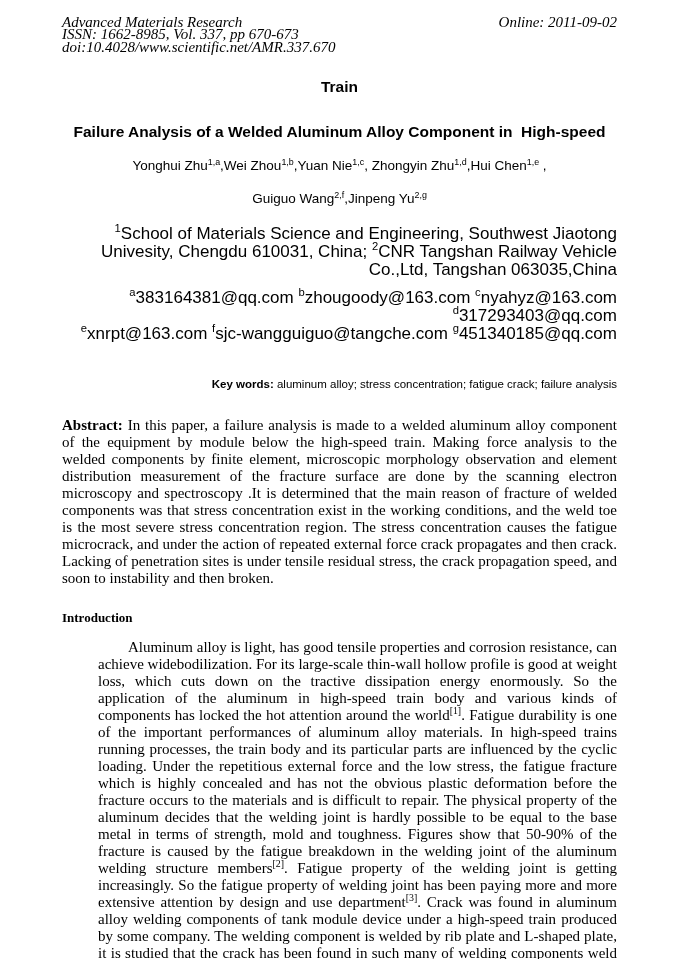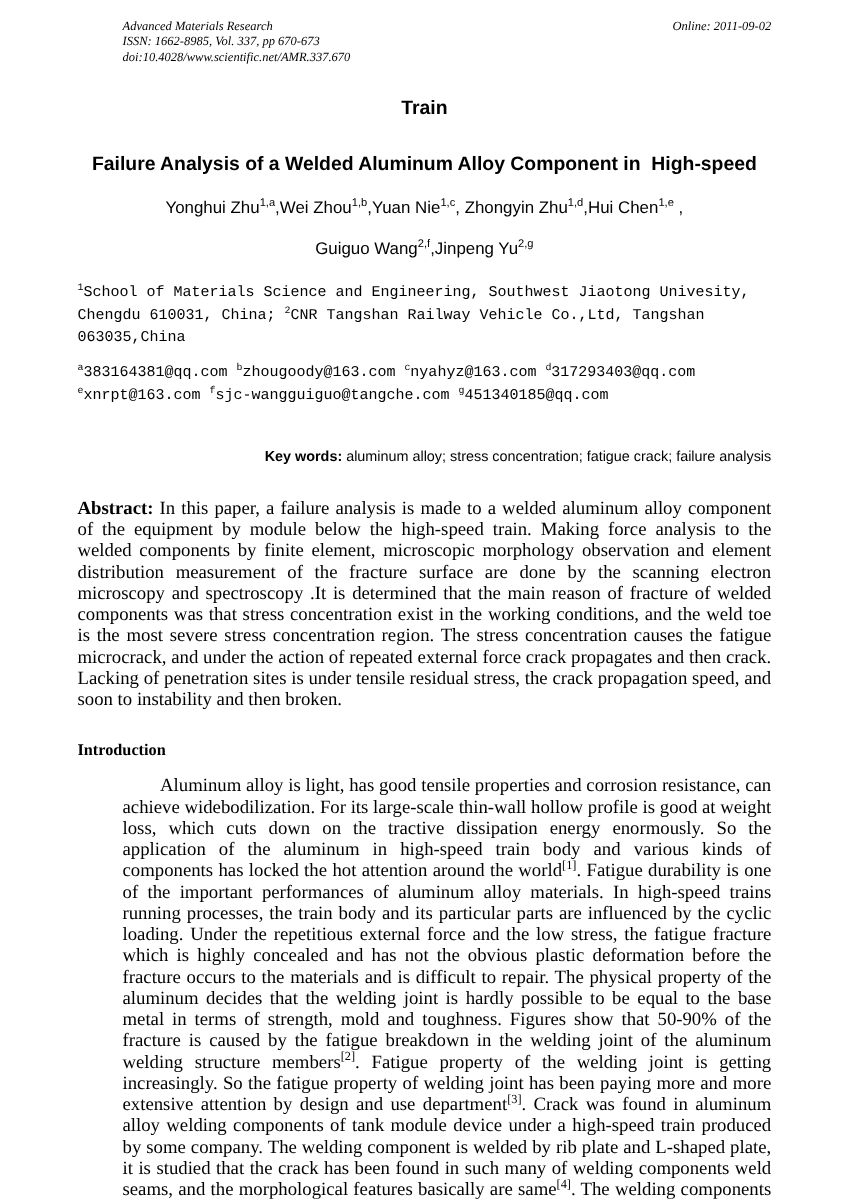--- a/index.html
+++ b/index.html
@@ -12,23 +12,22 @@
   }
   .page {
     position: absolute; inset: 0;
     padding: 16px 61px 0 62px;
     background: #ffffff;
   }
   
   .pdf-header {
     font-family: "Liberation Serif", serif;
     font-style: italic;
-    font-size: 10px;
+    font-size: 15px;
     line-height: 12.4px;
-    margin-left: 36px;
   }
   .hdr-row { display: flex; justify-content: space-between; }
   
   .title {
     margin-top: 24px;
     font-family: "Liberation Sans", sans-serif;
     font-weight: bold;
     font-size: 15.5px;
     line-height: 19px;
     text-align: center;
@@ -38,24 +37,24 @@
   
   .authors {
     font-family: "Liberation Sans", sans-serif;
     font-size: 13.5px;
     line-height: 16px;
     text-align: center;
     margin-top: 17px;
   }
   
   .affil, .emails {
-    font-family: Liberation Mono, monospace;
-    font-size: 12px;
+    font-family: Liberation Sans, sans-serif;
+    font-size: 17px;
     line-height: 18px;
-    text-align: left;
+    text-align: right;
   }
   .affil { margin-top: 18px; }
   .emails-group { margin-top: 10px; }
   
   .keywords {
     font-family: Liberation Sans, sans-serif;
     font-size: 11.5px;
     line-height: 14px;
     margin-top: 34px;
     text-align: right;

